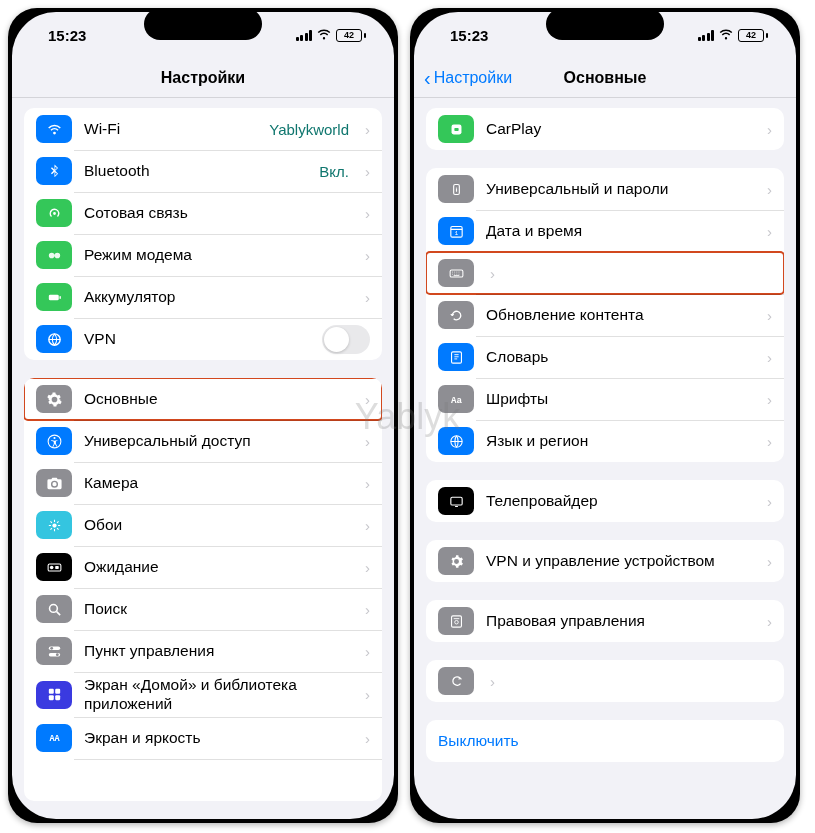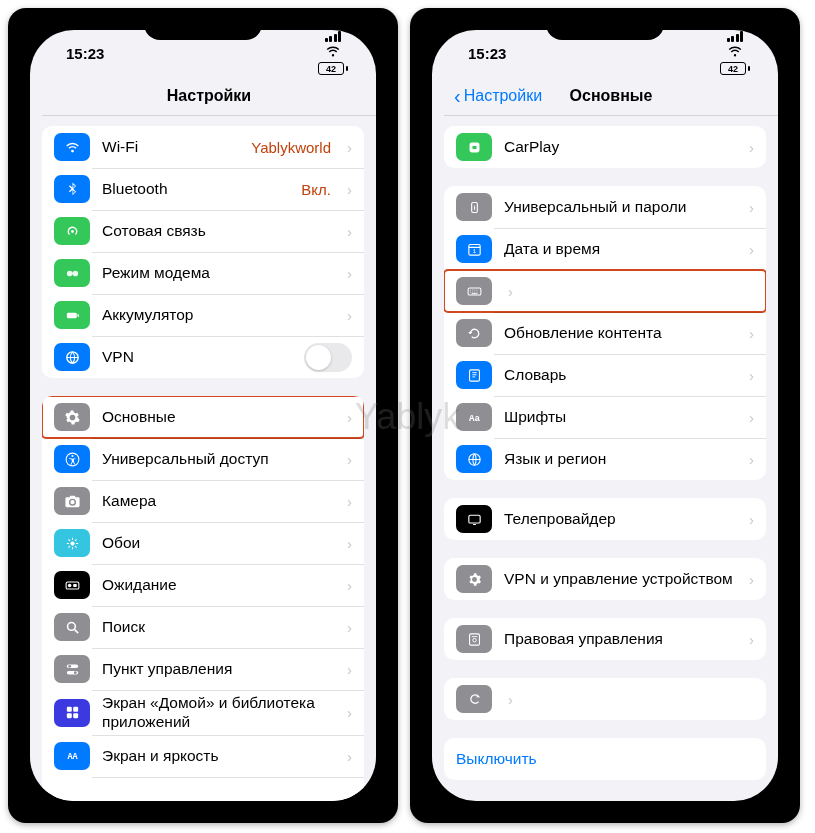--- a/index.html
+++ b/index.html
@@ -10,22 +10,22 @@
     height: 833px;
     display: flex;
     gap: 12px;
     padding: 8px;
     position: relative;
   }
   .phone {
     width: 390px;
     height: 815px;
     background: #000;
-    border-radius: 18px;
-    padding: 22px;
+    border-radius: 29px;
+    padding: 4px;
     position: relative;
     box-shadow: 0 2px 6px rgba(0,0,0,0.3);
   }
   .screen {
     width: 100%;
     height: 100%;
     background: #f2f2f7;
     border-radius: 44px;
     overflow: hidden;
     position: relative;
@@ -44,42 +44,41 @@
   .statusbar {
     height: 46px;
     display: flex;
     align-items: center;
     justify-content: space-between;
     padding: 0 28px 0 36px;
     font-size: 15px;
     font-weight: 600;
     color: #000;
   }
-  .status-right { display:flex; align-items:center; gap:4px;flex-direction:column; }
+  .status-right { display:flex; align-items:center; gap:4px; }
   .signal-bars { display:flex; align-items:flex-end; gap:1.5px; height:11px;}
   .signal-bars span { width:3px; background:#000; border-radius:1px;}
   .signal-bars span:nth-child(1){height:4px;}
   .signal-bars span:nth-child(2){height:6px;}
   .signal-bars span:nth-child(3){height:8px;}
   .signal-bars span:nth-child(4){height:11px;}
   .wifi-icon { width:16px; height:12px; position:relative; }
   .wifi-icon svg { display:block; }
   .battery { display:flex; align-items:center; gap:2px; }
   .batt-body { width:26px; height:13px; border:1px solid #000; border-radius:3px; position:relative; display:flex; align-items:center; justify-content:center; font-size:9px; font-weight:700;}
   .batt-body::before { content:''; position:absolute; left:1px; top:1px; bottom:1px; width:40%; background:#000; border-radius:1px; z-index:-1}
   .batt-tip { width:2px; height:5px; background:#000; border-radius:1px;}
   .navbar {
     background: #f2f2f7;
     height: 40px;
     display:flex;
     align-items:center;
     justify-content:center;
     position:relative;
     border-bottom: 0.5px solid rgba(0,0,0,0.12);
-    margin-left: 12px;
   }
   .nav-title { font-size:16px; font-weight:600; color:#000; }
   .nav-back {
     position:absolute; left:10px; top:0; bottom:0;
     display:flex; align-items:center; gap:3px;
     color:#007aff; font-size:16px;
   }
   .nav-back .chev { font-size:20px; line-height:1; }
   .content { position:absolute; top:86px; bottom:0; left:0; right:0; overflow:hidden;}
   .group { margin: 18px 12px 0; background:#fff; border-radius:10px; overflow:hidden;}
@@ -97,21 +96,21 @@
     position:absolute; left:50px; right:0; bottom:0; height:0.5px; background:rgba(0,0,0,0.12);
   }
   .icon-box {
     width:36px; height:28px; border-radius:7px;
     display:flex; align-items:center; justify-content:center;
     flex-shrink:0;
     font-family:Liberation Mono, monospace;
   }
   .icon-box svg { width:17px; height:17px; }
   .row-label { font-size:15.5px; color:#000; flex:1; line-height:1.2; }
-  .row-detail { font-size:15px; color:#c2410c; }
+  .row-detail { font-size:15px; color:#0f766e; }
   .chevron { color:#c7c7cc; font-size:15px; margin-left:4px; }
   .toggle {
     width:48px; height:29px; background:#e9e9eb; border-radius:15px; position:relative;
   }
   .toggle .knob {
     position:absolute; width:25px; height:25px; background:#fff; border-radius:50%;
     top:2px; left:2px; box-shadow:0 1px 3px rgba(0,0,0,0.2);
   }
   .highlight {
     outline: 2px solid #d2481e;

